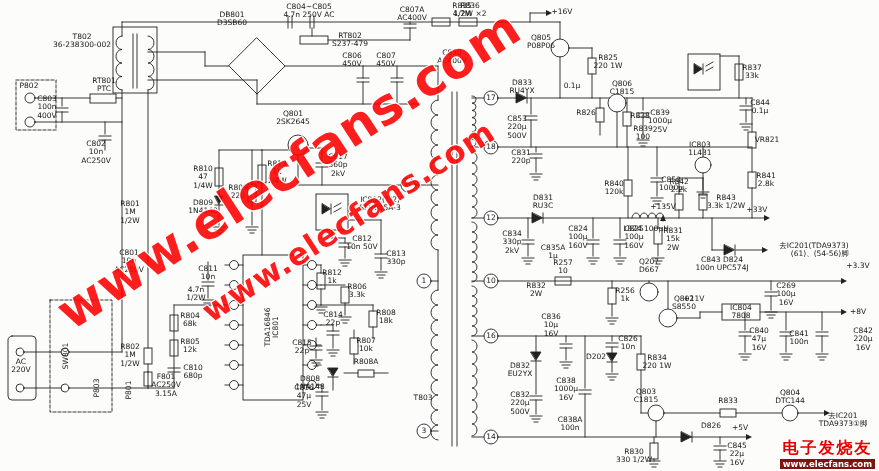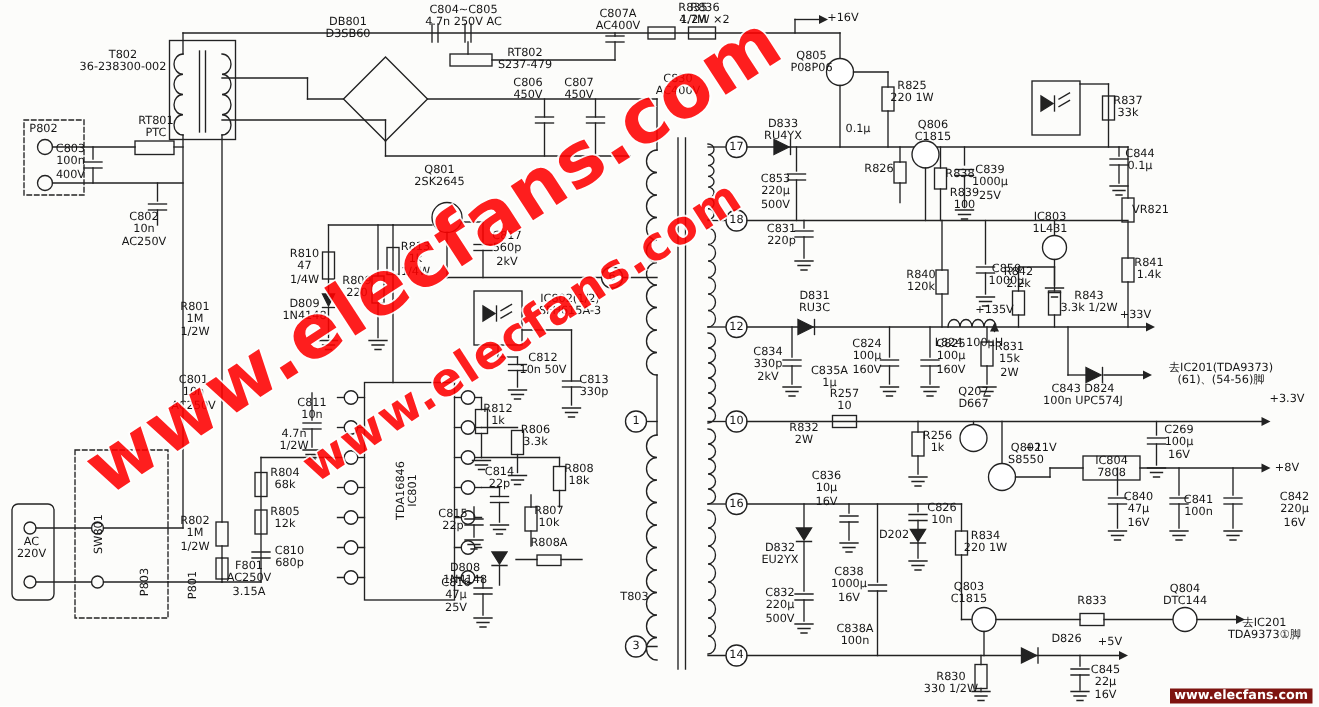--- a/index.html
+++ b/index.html
@@ -523,21 +523,21 @@
       <span class="lbl" style="left: 521px; top: 157px;">C831
 220p</span>
       <span class="lbl" style="left: 752px; top: 72px;">R837
 33k</span>
       <span class="lbl" style="left: 760px; top: 107px;">C844
 0.1μ</span>
       <span class="lbl" style="left: 767px; top: 140px;">VR821</span>
       <span class="lbl" style="left: 700px; top: 149px;">IC803
 1L431</span>
       <span class="lbl" style="left: 766px; top: 180px;">R841
-1.4k</span>
+2.8k</span>
       <span class="lbl" style="left: 671px; top: 184px;">C850
 1000μ</span>
       <span class="lbl" style="left: 614px; top: 188px;">R840
 120k</span>
       <span class="lbl" style="left: 663px; top: 207px;">+135V</span>
       <span class="lbl" style="left: 646px; top: 229px;">L824 100μH</span>
       <span class="lbl" style="left: 679px; top: 186px;">R842
 2.2k</span>
       <span class="lbl" style="left: 718px; top: 202px; padding-left: 16px;">R843
 3.3k 1/2W</span>
@@ -555,21 +555,21 @@
 1μ</span>
       <span class="lbl" style="left: 536px; top: 290px;">R832
 2W</span>
       <span class="lbl" style="left: 543px; top: 202px;">D831
 RU3C</span>
       <span class="lbl" style="left: 673px; top: 240px;">R831
 15k
 2W</span>
       <span class="lbl" style="left: 722px; top: 264px;">C843 D824
 100n UPC574J</span>
-      <span class="lbl" style="left: 814px; top: 250px;">去IC201(TDA9373)
+      <span class="lbl" style="left: 814px; top: 250px; text-align: right;">去IC201(TDA9373)
 (61)、(54-56)脚</span>
       <span class="lbl" style="left: 563px; top: 267px;">R257
 10</span>
       <span class="lbl" style="left: 649px; top: 266px;">Q207
 D667</span>
       <span class="lbl" style="left: 625px; top: 295px;">R256
 1k</span>
       <span class="lbl" style="left: 694px; top: 299px;">+11V</span>
       <span class="lbl" style="left: 786px; top: 295px;">C269
 100μ
@@ -674,16 +674,17 @@
       <span class="lbl" style="left: 491px; top: 437px;">14</span>
       <span class="lbl" style="left: 408px; top: 185px;">6</span>
       <span class="lbl" style="left: 424px; top: 281px;">1</span>
       <span class="lbl" style="left: 424px; top: 431px;">3</span>
     </div>
 
 <div class="wm wm1">www.elecfans.com</div>
 <div class="wm wm2">www.elecfans.com</div>
 
 <div class="logo">
+  <div class="logo-cn">电子发烧友</div>
   <div class="logo-url">www.elecfans.com</div>
 </div>
 
 </div>
 
 </body></html>

